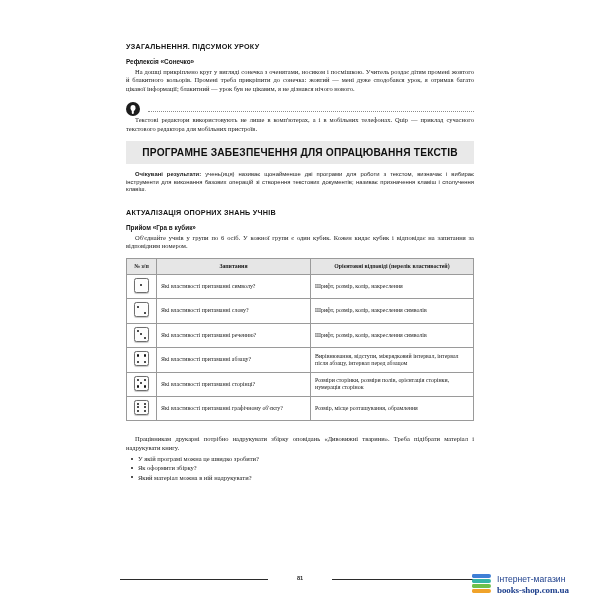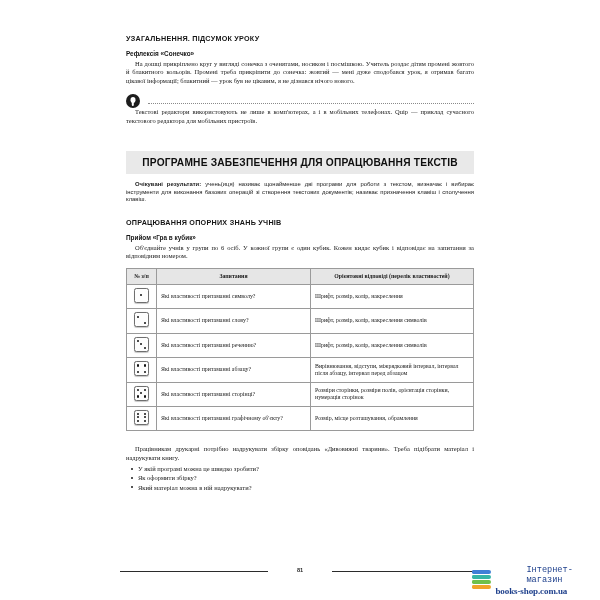--- a/index.html
+++ b/index.html
@@ -1,21 +1,21 @@
 <!DOCTYPE html>
 <html><head>
 <meta charset="utf-8">
 <style>
   html,body{margin:0;padding:0;}
   body{
     width:600px;height:600px;background:#ffffff;
     font-family:"Liberation Serif",serif;
     color:#1a1a1a;overflow:hidden;position:relative;
   }
-  .page{position:absolute;left:0;top:0;width:600px;height:436px;}
+  .page{position:absolute;left:0;top:8px;width:600px;height:436px;}
 
   .content{position:absolute;left:126px;top:34px;width:348px;}
 
   h2.sec-head{
     font-family:"Liberation Sans",sans-serif;
     font-size:7.2px;font-weight:bold;letter-spacing:.25px;
     margin:0 0 7px 0;color:#161616;
   }
   h3.sub-head{
     font-family:"Liberation Sans",sans-serif;
@@ -42,21 +42,21 @@
     background:#fff;
   }
   .tip-icon .stem{
     position:absolute;left:50%;top:8px;transform:translateX(-50%);
     width:2.4px;height:3.4px;background:#fff;border-radius:0 0 1px 1px;
   }
   .tip-text{margin-top:7px;}
 
   
   .banner{
-    margin:26px 0 0 0;background:#e9e9e9;
+    margin:8px 0 0 0;background:#e9e9e9;
     padding:6px 4px 6px 4px;
     text-align:center;
   }
   .banner h1{
     font-family:"Liberation Sans",sans-serif;
     font-size:10.2px;font-weight:bold;letter-spacing:.2px;
     margin:0;color:#0f0f0f;
   }
   .expected{
     font-family:"Liberation Sans",sans-serif;
@@ -135,21 +135,21 @@
   .bm3{top:10px;background:#6fc04a;}
   .bm4{top:15px;background:#f0a32a;}
   .brand-mark .notch{
     position:absolute;left:13px;top:0;width:7px;height:22px;background:#fff;
   }
   .brand-mark .arc{
     position:absolute;left:10px;width:9px;height:4px;border-radius:0 2px 2px 0;
   }
   .brand-txt{line-height:1.15;}
   .brand-title{
-    font-family:Liberation Mono, monospace;font-size:8.6px;color:#1d3f8c;margin-left:31px;
+    font-family:Liberation Sans, sans-serif;font-size:8.6px;color:#1d3f8c;
   }
   .brand-url{
     font-family:"Liberation Serif",serif;font-size:9px;color:#1d3f8c;
     font-weight:bold;letter-spacing:-.1px;
   }
 </style>
 </head>
 <body>
 
 <div class="page">
@@ -168,21 +168,21 @@
       </span>
       <p class="body tip-text">Текстові редактори використовують не лише в комп'ютерах, а і в мобільних телефонах. Quip — приклад сучасного текстового редактора для мобільних пристроїв.</p>
     </div>
 
     <div class="banner">
       <h1>ПРОГРАМНЕ ЗАБЕЗПЕЧЕННЯ ДЛЯ ОПРАЦЮВАННЯ ТЕКСТІВ</h1>
     </div>
     <p class="expected"><b>Очікувані результати:</b><span> учень(иця) називає щонайменше дві програми для роботи з текстом, визначає і вибирає інструменти для виконання базових операцій зі створення текстових документів; називає призначення клавіш і сполучення клавіш.</span></p>
 
     <div class="blk">
-      <h2 class="sec-head">ОПРАЦЮВАННЯ ОПОРНИХ ЗНАНЬ УЧНІВ</h2>
+      <h2 class="sec-head">АКТУАЛІЗАЦІЯ ОПОРНИХ ЗНАНЬ УЧНІВ</h2>
       <h3 class="sub-head">Прийом «Гра в кубик»</h3>
       <p class="body">Об'єднайте учнів у групи по 6 осіб. У кожної групи є один кубик. Кожен кидає кубик і відповідає на запитання за відповідним номером.</p>
 
       <table class="qtable">
         <colgroup>
             <col class="c1">
             <col class="c2">
             <col>
           </colgroup>
         <thead>

